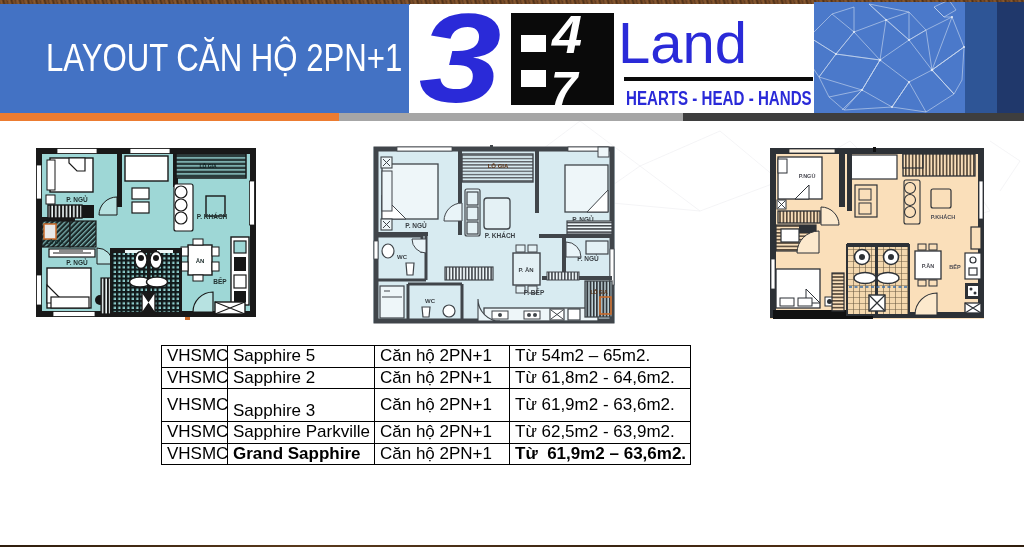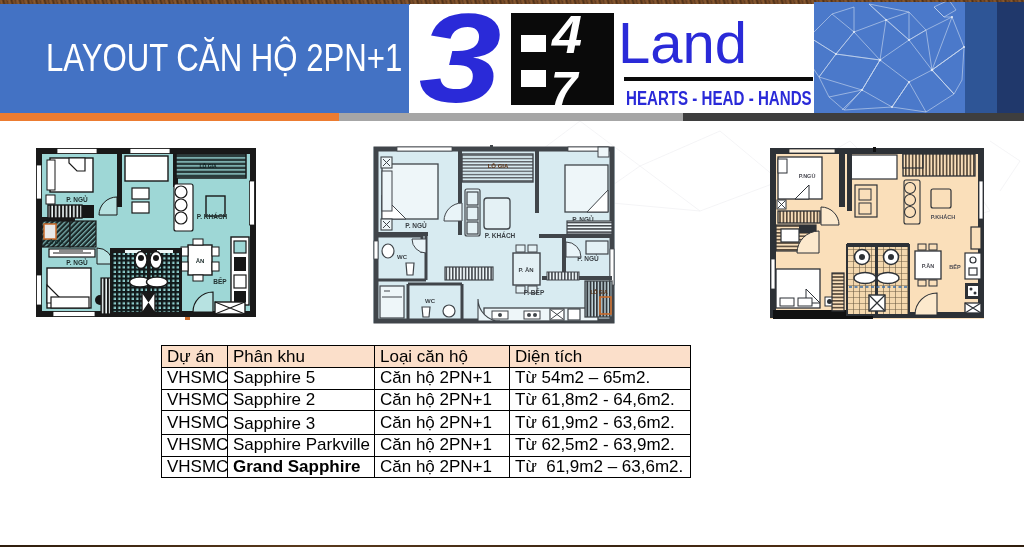--- a/index.html
+++ b/index.html
@@ -541,52 +541,46 @@
 </svg>
 
 <table class="abs" style="left:161px;top:345px;width:529px;border-collapse:collapse;font-size:17px;color:#000;table-layout:fixed;">
   <colgroup>
       <col style="width:66px">
       <col style="width:147px">
       <col style="width:135px">
       <col style="width:181px">
     </colgroup>
   <tbody>
-      <tr style="background:#fbdfca;height:22px;">
-    <td style="border:1.5px solid #000;padding:0 0 0 5px;">Dự án</td>
-    <td style="border:1.5px solid #000;padding:0 0 0 5px;">Phân khu</td>
-    <td style="border:1.5px solid #000;padding:0 0 0 5px;">Loại căn hộ</td>
-    <td style="border:1.5px solid #000;padding:0 0 0 5px;">Diện tích</td>
-  </tr>
   <tr style="height:21.5px;">
     <td style="border:1.5px solid #000;padding:0 0 0 5px;">VHSMC</td>
     <td style="border:1.5px solid #000;padding:0 0 0 5px;">Sapphire 5</td>
     <td style="border:1.5px solid #000;padding:0 0 0 5px;">Căn hộ 2PN+1</td>
     <td style="border:1.5px solid #000;padding:0 0 0 5px;">Từ 54m2 – 65m2.</td>
   </tr>
   <tr style="height:21.5px;">
     <td style="border:1.5px solid #000;padding:0 0 0 5px;">VHSMC</td>
     <td style="border:1.5px solid #000;padding:0 0 0 5px;">Sapphire 2</td>
     <td style="border:1.5px solid #000;padding:0 0 0 5px;">Căn hộ 2PN+1</td>
     <td style="border:1.5px solid #000;padding:0 0 0 5px;">Từ 61,8m2 - 64,6m2.</td>
   </tr>
   <tr style="height:21.5px;">
     <td style="border:1.5px solid #000;padding:0 0 0 5px;">VHSMC</td>
-    <td style="border:1.5px solid #000;padding:3px 0 0 5px;margin-top:24px;">Sapphire 3</td>
+    <td style="border:1.5px solid #000;padding:12px 0 0 5px;margin-top:24px;">Sapphire 3</td>
     <td style="border:1.5px solid #000;padding:0 0 0 5px;">Căn hộ 2PN+1</td>
     <td style="border:1.5px solid #000;padding:0 0 0 5px;">Từ 61,9m2 - 63,6m2.</td>
   </tr>
   <tr style="height:21.5px;">
     <td style="border:1.5px solid #000;padding:0 0 0 5px;">VHSMC</td>
     <td style="border:1.5px solid #000;padding:0 0 0 5px;">Sapphire Parkville</td>
     <td style="border:1.5px solid #000;padding:0 0 0 5px;">Căn hộ 2PN+1</td>
     <td style="border:1.5px solid #000;padding:0 0 0 5px;">Từ 62,5m2 - 63,9m2.</td>
   </tr>
   <tr style="height:21.5px;">
     <td style="border:1.5px solid #000;padding:0 0 0 5px;">VHSMC</td>
     <td style="border:1.5px solid #000;padding:0 0 0 5px;font-weight:bold;">Grand Sapphire</td>
     <td style="border:1.5px solid #000;padding:0 0 0 5px;">Căn hộ 2PN+1</td>
-    <td style="border:1.5px solid #000;padding:0 0 0 5px;">Từ&nbsp; 61,9m2 – 63,6m2.</td>
+    <td style="border:1.5px solid #000;padding:0 0 0 5px;font-weight:bold;">Từ&nbsp; 61,9m2 – 63,6m2.</td>
   </tr>
 </tbody>
   </table>
 
 <div class="abs" style="left:0;top:545px;width:1024px;height:2px;background:linear-gradient(90deg,#2e1d0d,#5a3a1c 30%,#3a2512 60%,#552f12 85%,#2e1d0d);"></div>
 
 </body></html>

